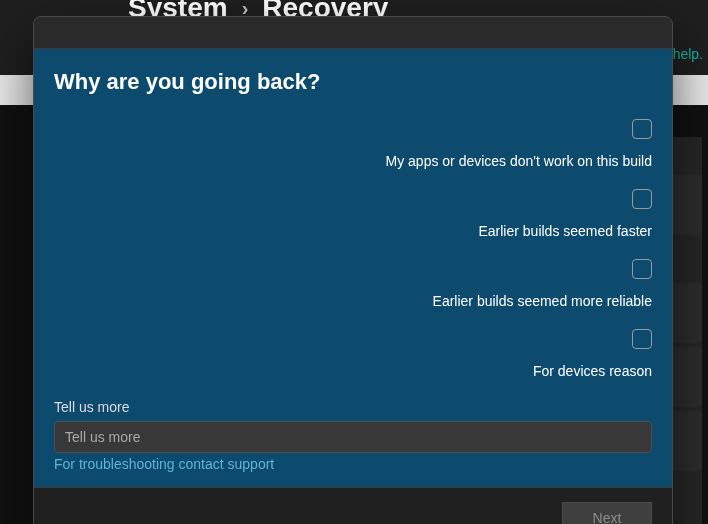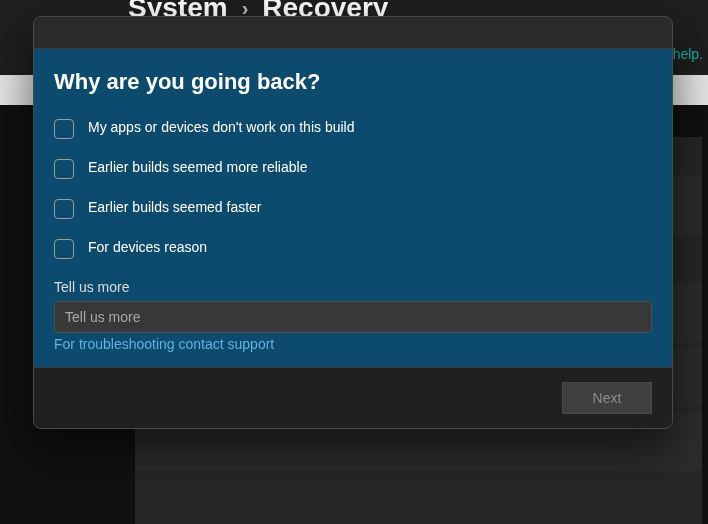--- a/index.html
+++ b/index.html
@@ -84,24 +84,25 @@
   .dialog-body {
     padding: 20px 20px 14px 20px;
   }
   .dialog-title {
     font-size: 22px;
     font-weight: 600;
     margin-bottom: 24px;
   }
   .check-row {
     display: flex;
-    align-items: flex-start;
+    align-items: flex-end;
     gap: 14px;
     margin-bottom: 20px;
     cursor: pointer;
+    flex-direction: column;
   }
   .checkbox {
     width: 20px; height: 20px;
     border: 1.5px solid #9a9a9a;
     border-radius: 4px;
     flex-shrink: 0;
   }
   .check-label {
     font-size: 14px;
     color: #fff;
@@ -187,25 +188,25 @@
     <div class="dialog-titlebar"></div>
     <div class="dialog-body">
       <h1 class="dialog-title">Why are you going back?</h1>
 
       <div class="check-row">
         <span class="checkbox"></span>
         <span class="check-label">My apps or devices don't work on this build</span>
       </div>
       <div class="check-row">
         <span class="checkbox"></span>
+        <span class="check-label">Earlier builds seemed faster</span>
+      </div>
+      <div class="check-row">
+        <span class="checkbox"></span>
         <span class="check-label">Earlier builds seemed more reliable</span>
-      </div>
-      <div class="check-row">
-        <span class="checkbox"></span>
-        <span class="check-label">Earlier builds seemed faster</span>
       </div>
       <div class="check-row">
         <span class="checkbox"></span>
         <span class="check-label">For devices reason</span>
       </div>
 
       <div class="field-label">Tell us more</div>
       <input class="text-input" type="text" placeholder="Tell us more" style="">
       <span class="support-link">For troubleshooting contact support</span>
     </div>

